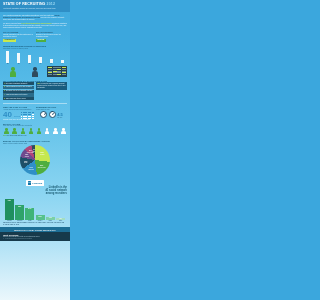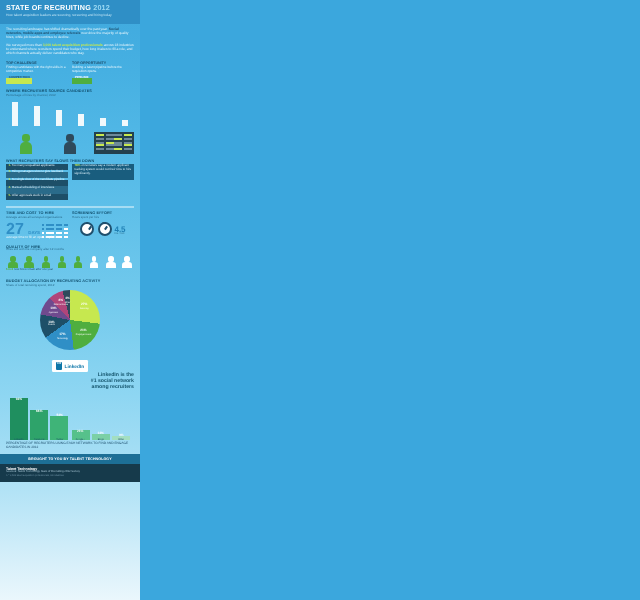--- a/index.html
+++ b/index.html
@@ -273,21 +273,21 @@
   <div class="sec" style="padding-top:0;">
       <div class="divider"></div>
     </div>
 
   <div class="band">
     <div class="p">
       <div class="sec-h">TIME AND COST TO HIRE</div>
       <div class="sec-sub">Average across all surveyed organizations</div>
       <div style="display:flex;align-items:center;gap:1.2px;">
         <div class="bignum">
-          <span>27</span>
+          <span>40</span>
           <span class="u">DAYS</span>
         </div>
         <div class="grid-people" id="grid-people" style="flex:1;">
             <i class="on"></i>
             <i class="on"></i>
             <i class="on"></i>
             <i class="on"></i>
             <i class="on"></i>
             <i class="on"></i>
             <i class="on"></i>

